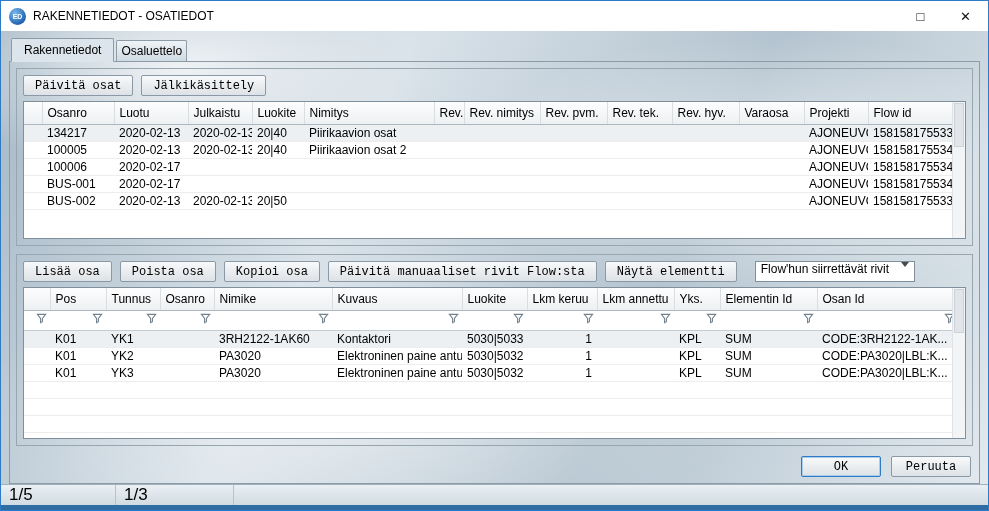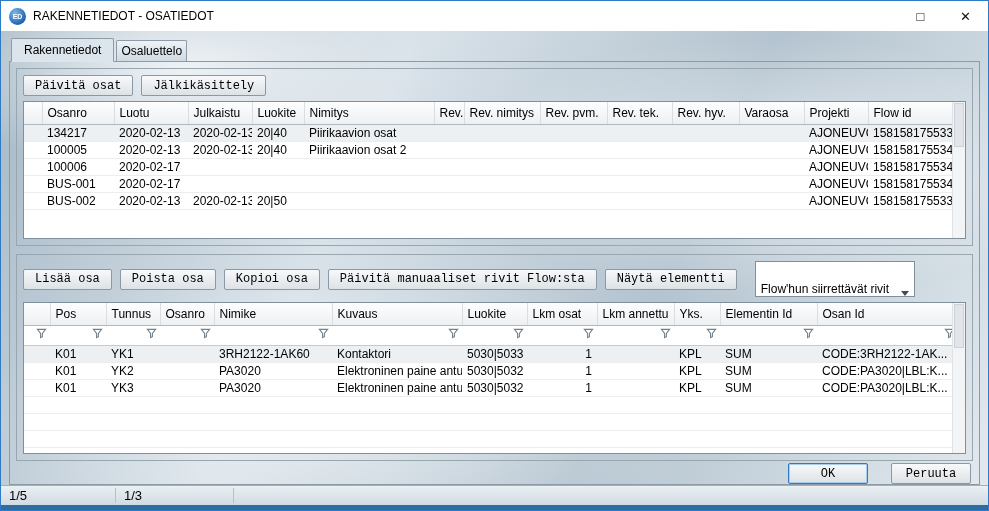--- a/index.html
+++ b/index.html
@@ -48,29 +48,29 @@
       background:linear-gradient(#fdfdfe,#edf0f2);border-right:1px solid #d9dee2;border-bottom:1px solid #aeb8c0}
   .grid tr.filter-row th{height:20px;background:#fff;border-right:none;border-bottom:1px solid #c4ccd2;text-align:right;padding:0 3px}
   .funnel{display:inline-block;line-height:0}
   .grid td{height:17px;padding:0 5px;border-bottom:1px solid #ededed;overflow:hidden;white-space:nowrap;background:#fff}
   .grid tr.selected td{background:#ecf0f3}
   .grid td.num{text-align:right}
   .grid tr.emptyrow td{background:#fff}
   .vscroll{position:absolute;top:0;right:0;bottom:0;width:13px;background:#f2f4f6;border-left:1px solid #dfe3e7}
   .vscroll .thumb{margin:1px;height:44px;background:#e1e5e9;border:1px solid #cdd3d8}
 
-  .dropdown{height:36px;width:160px;background:#fff;border:1px solid #7f8f9b;display:flex;align-items:flex-end;
+  .dropdown{height:21px;width:160px;background:#fff;border:1px solid #7f8f9b;display:flex;align-items:flex-start;
             padding:0 5px;font-size:12px;margin-left:10px;cursor:default}
   .dd-text{overflow:hidden;white-space:nowrap}
   .dd-arrow{margin-left:auto;width:0;height:0;border-left:4px solid transparent;border-right:4px solid transparent;border-top:5px solid #434c53}
 
-  .footer{margin-top:auto;display:flex;justify-content:flex-end;gap:23px;padding:2px 2px 0 0}
+  .footer{margin-top:auto;display:flex;justify-content:flex-end;gap:10px;padding:2px 2px 0 0}
 
   
-  .statusbar{flex:0 0 20px;display:flex;align-items:center;font-size:13px;border-top:1px solid #9fafbb;
+  .statusbar{flex:0 0 20px;display:flex;align-items:center;font-size:17px;border-top:1px solid #9fafbb;
              background:linear-gradient(#eaf0f4,#d1dbe2)}
   .pane{display:flex;align-items:center;padding:0 8px;border-right:1px solid #b5c2cb}
   .pane.p1{width:115px}
   .pane.p2{width:118px}
   .pane.rest{flex:1;border-right:none}
   .bottom-edge{flex:0 0 5px;background:#2e6da4}
 </style>
 </head>
 <body>
 
@@ -263,21 +263,21 @@
                 </colgroup>
                 <thead>
                   <tr>
                     <th></th>
                     <th>Pos</th>
                     <th>Tunnus</th>
                     <th>Osanro</th>
                     <th>Nimike</th>
                     <th>Kuvaus</th>
                     <th>Luokite</th>
-                    <th>Lkm osat</th>
+                    <th>Lkm keruu</th>
                     <th>Lkm annettu</th>
                     <th>Yks.</th>
                     <th>Elementin Id</th>
                     <th>Osan Id</th>
                   </tr>
                   <tr class="filter-row">
                     <th><span class="funnel"><svg width="11" height="11" viewBox="0 0 12 12">
                           <path d="M1.5 1.5h9L7 6v3.5L5 10.5V6z" fill="none" stroke="#72818c" stroke-width="1.2"></path>
                         </svg></span></th>
                     <th><span class="funnel"><svg width="11" height="11" viewBox="0 0 12 12">

